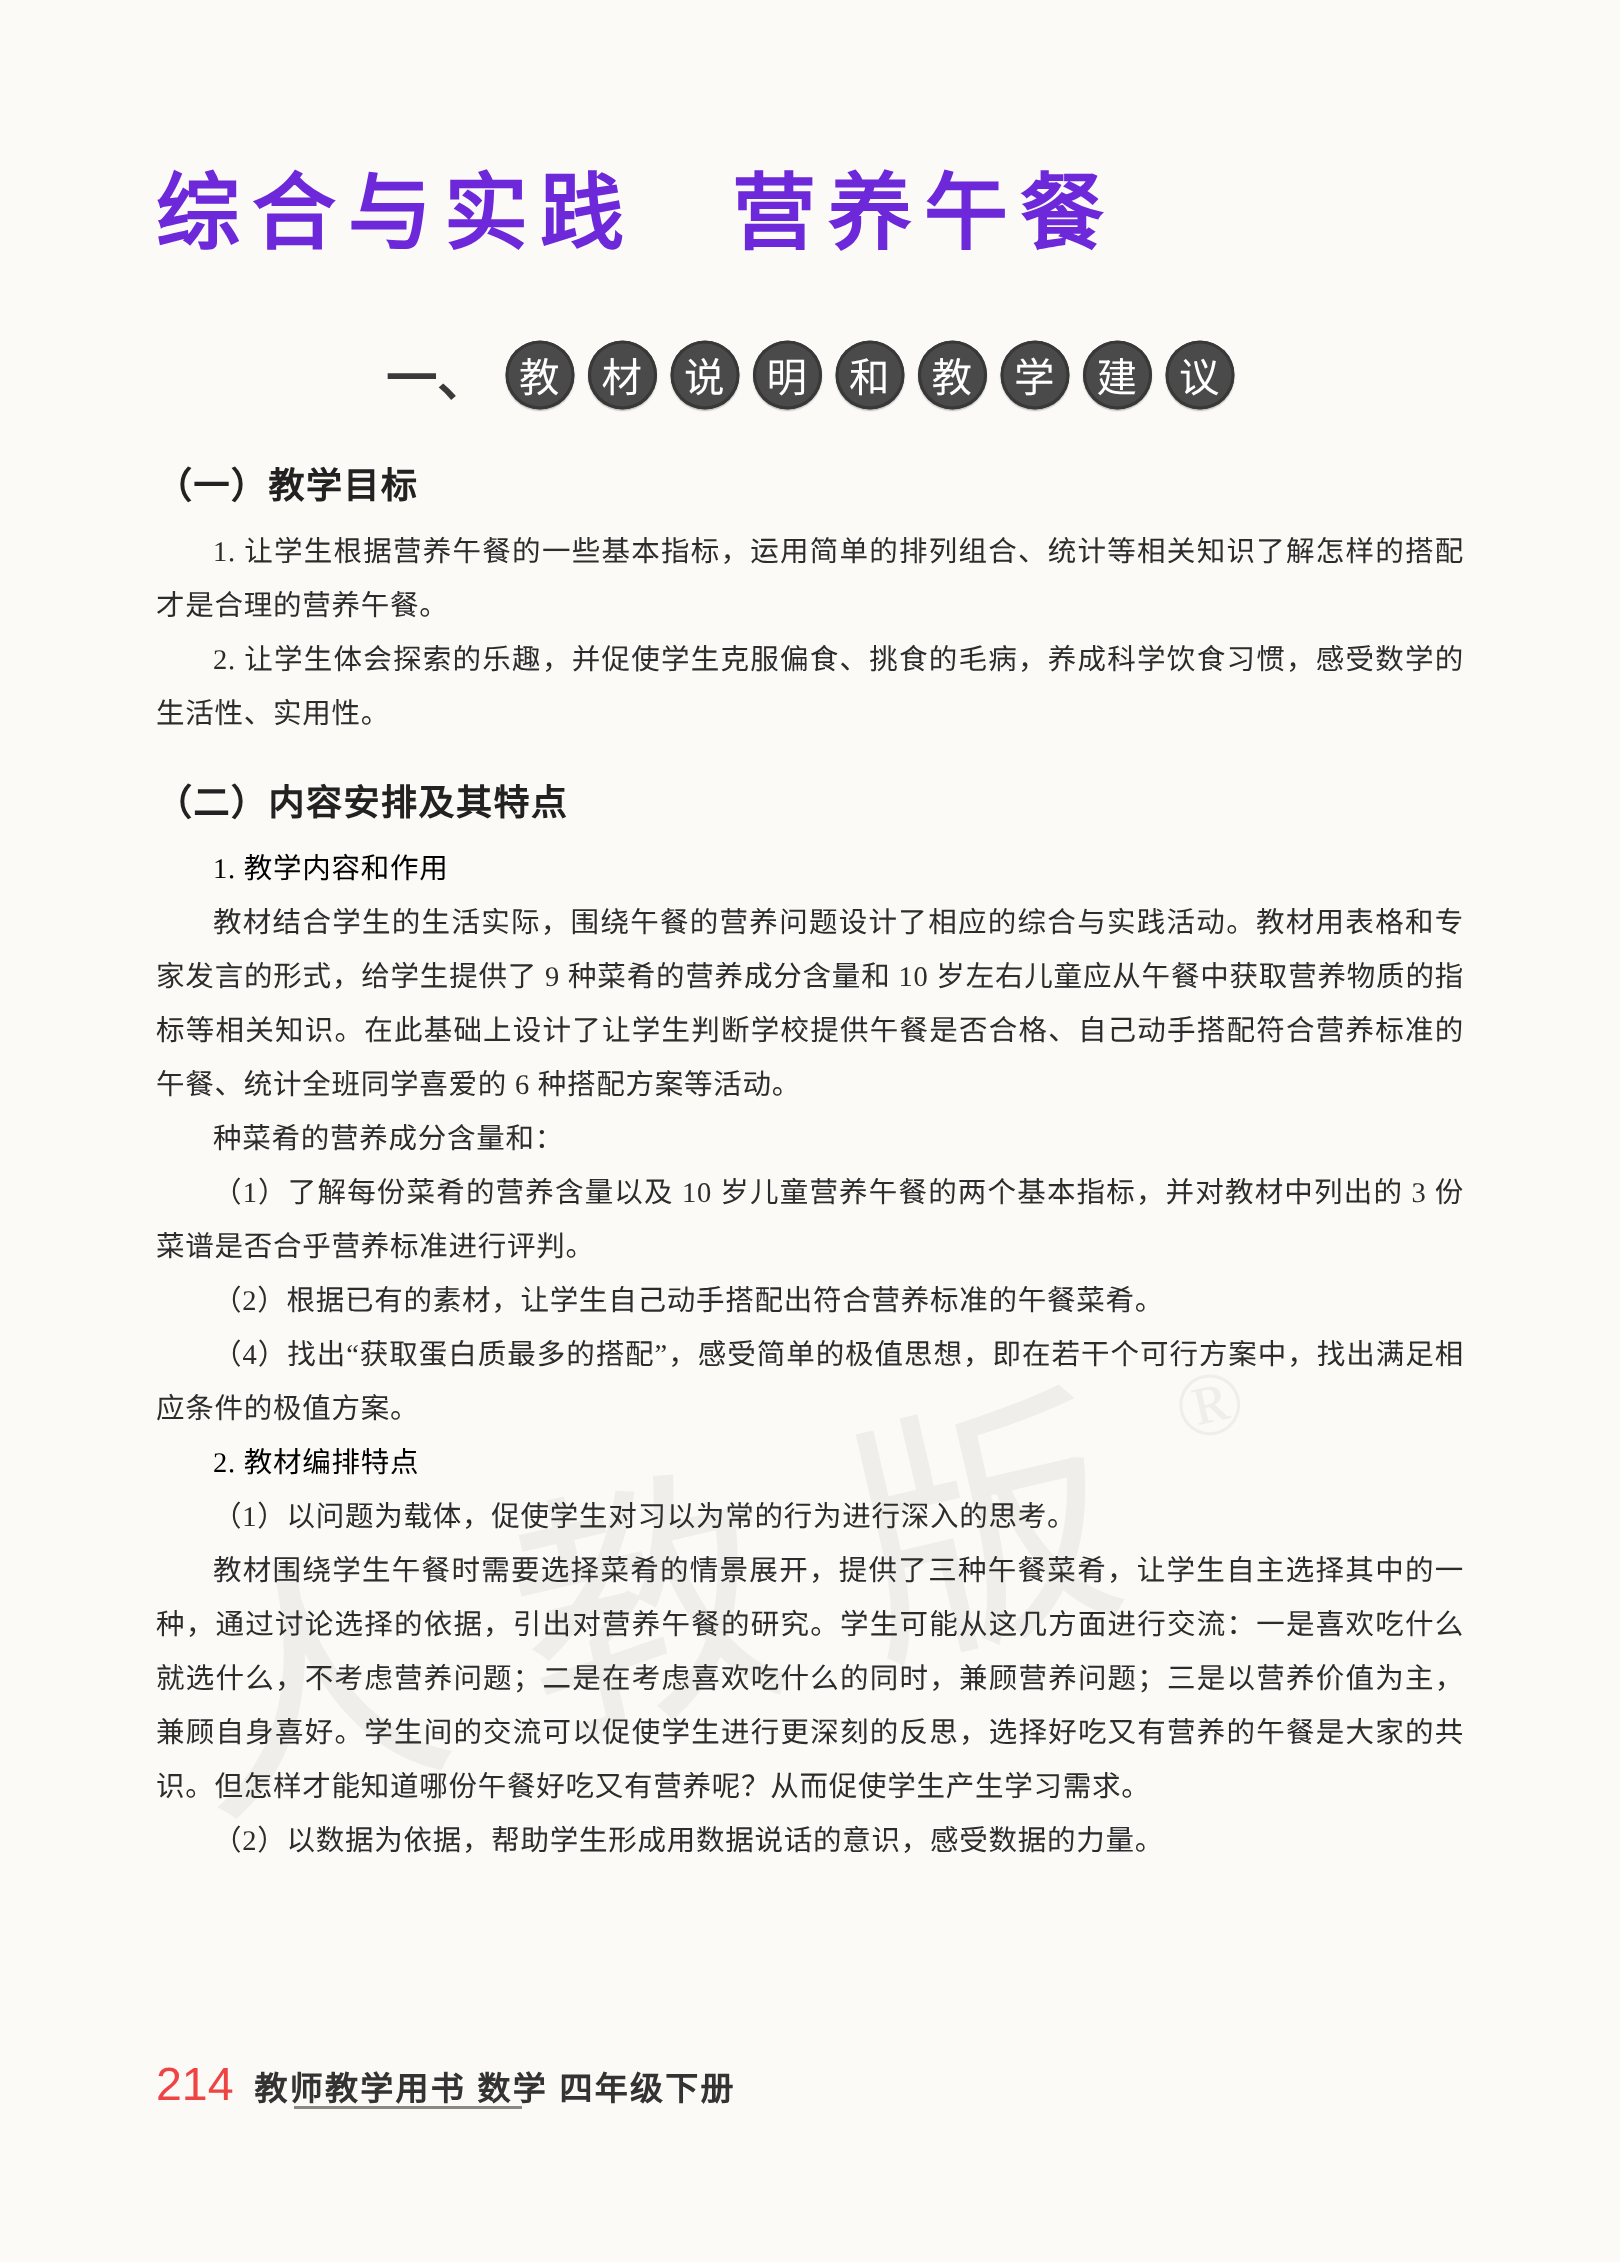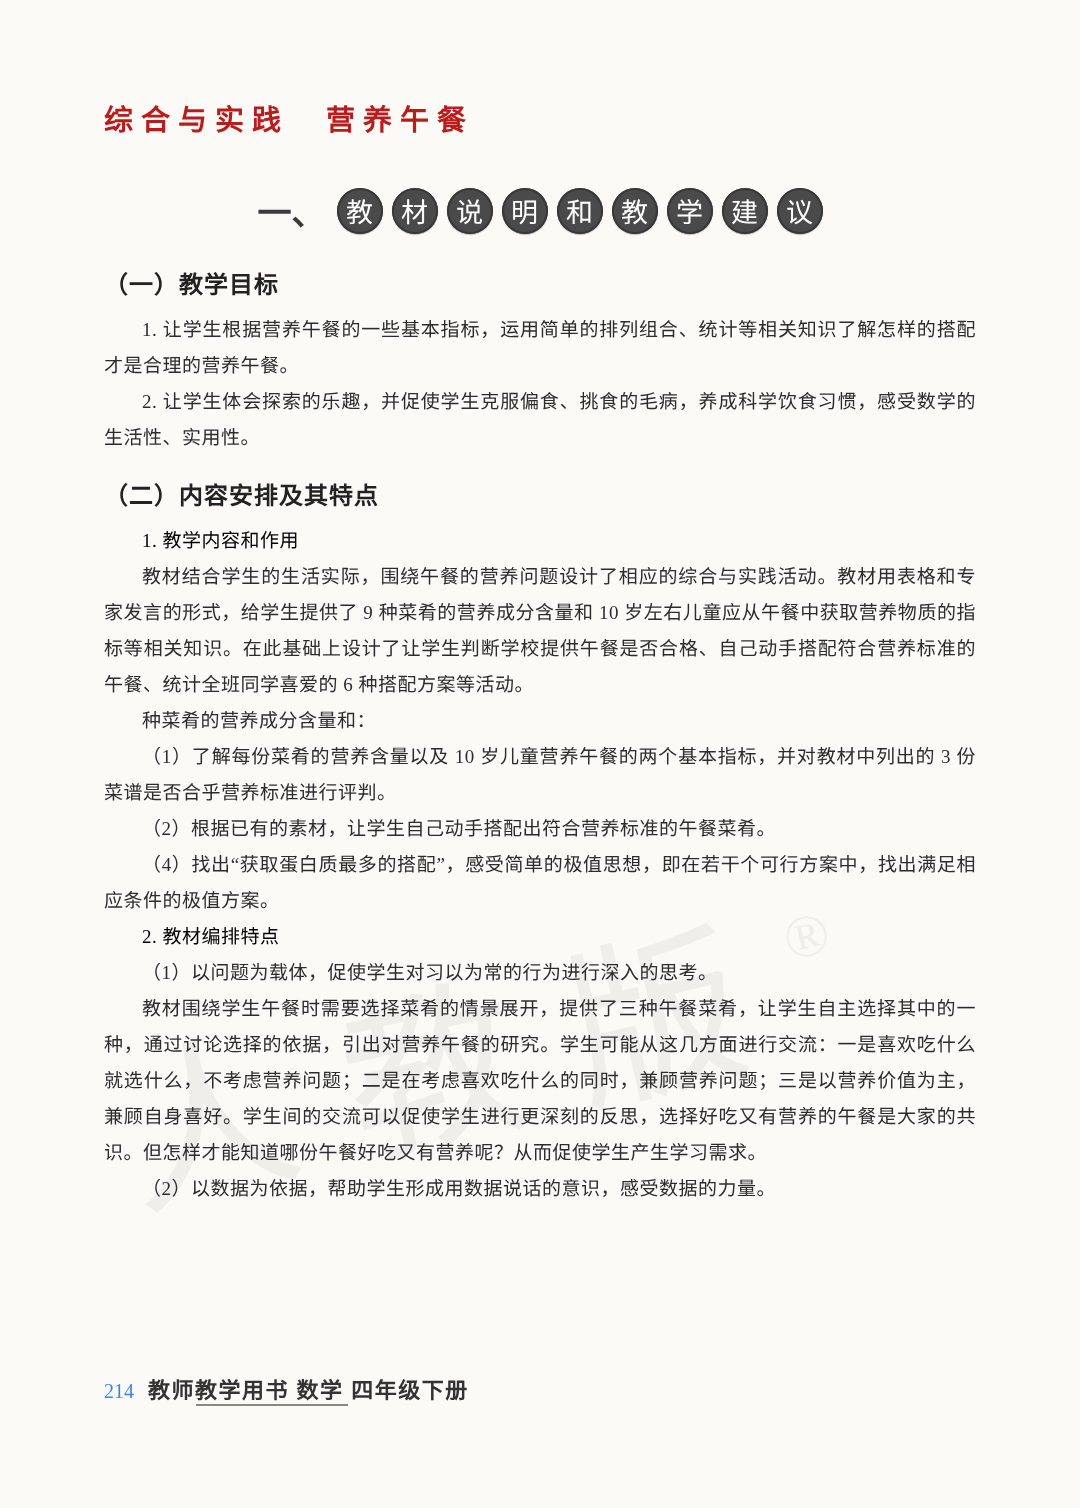--- a/index.html
+++ b/index.html
@@ -14,24 +14,24 @@
     overflow: hidden;
     font-family: "Liberation Serif", "DejaVu Serif", serif;
     color: #2b2b2b;
   }
   .page {
     position: relative;
     z-index: 1;
     padding: 96px 104px 0 104px;
   }
   .doc-title {
-    font-size: 29px;
+    font-size: 56px;
     font-weight: 700;
     letter-spacing: 8px;
-    color: #b91c1c;
+    color: #6d28d9;
     margin: 0 0 48px 0;
     font-family: "Liberation Serif", "DejaVu Serif", serif;
   }
   .banner {
     display: flex;
     align-items: center;
     justify-content: center;
     gap: 9px;
     margin: 0 0 30px 0;
   }
@@ -101,23 +101,23 @@
   .footer {
     position: absolute;
     left: 104px;
     top: 1372px;
     z-index: 1;
     display: flex;
     align-items: baseline;
     gap: 14px;
   }
   .page-num {
-    font-size: 20px;
-    color: #3b82f6;
-    font-family: Liberation Serif, serif;
+    font-size: 31px;
+    color: #ef4444;
+    font-family: Liberation Sans, sans-serif;
   }
   .book-title {
     font-size: 22px;
     font-weight: 700;
     color: #333333;
     letter-spacing: 1.5px;
     font-family: "Liberation Sans", "DejaVu Sans", sans-serif;
   }
   .footer-underline {
     position: absolute;

